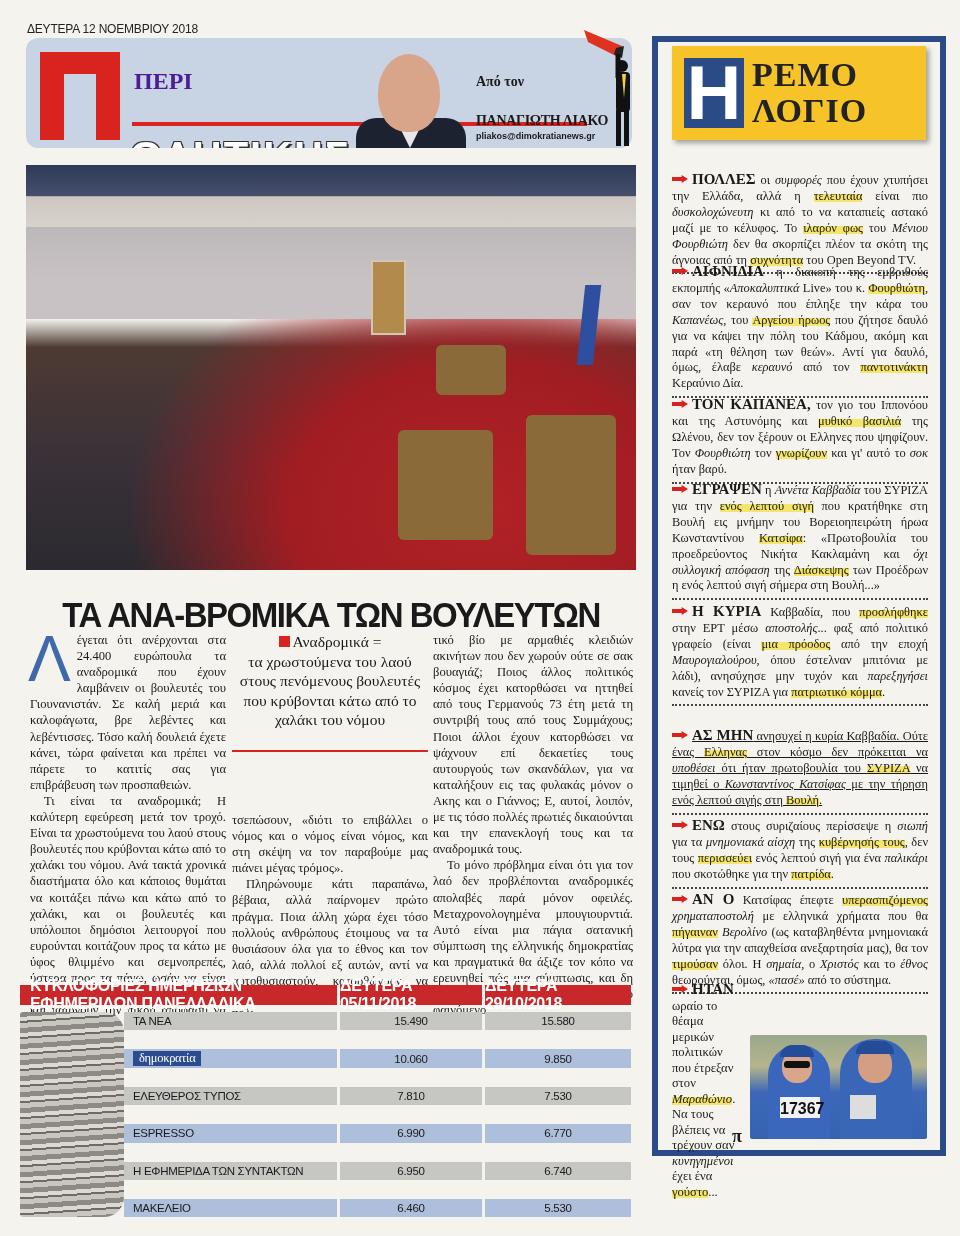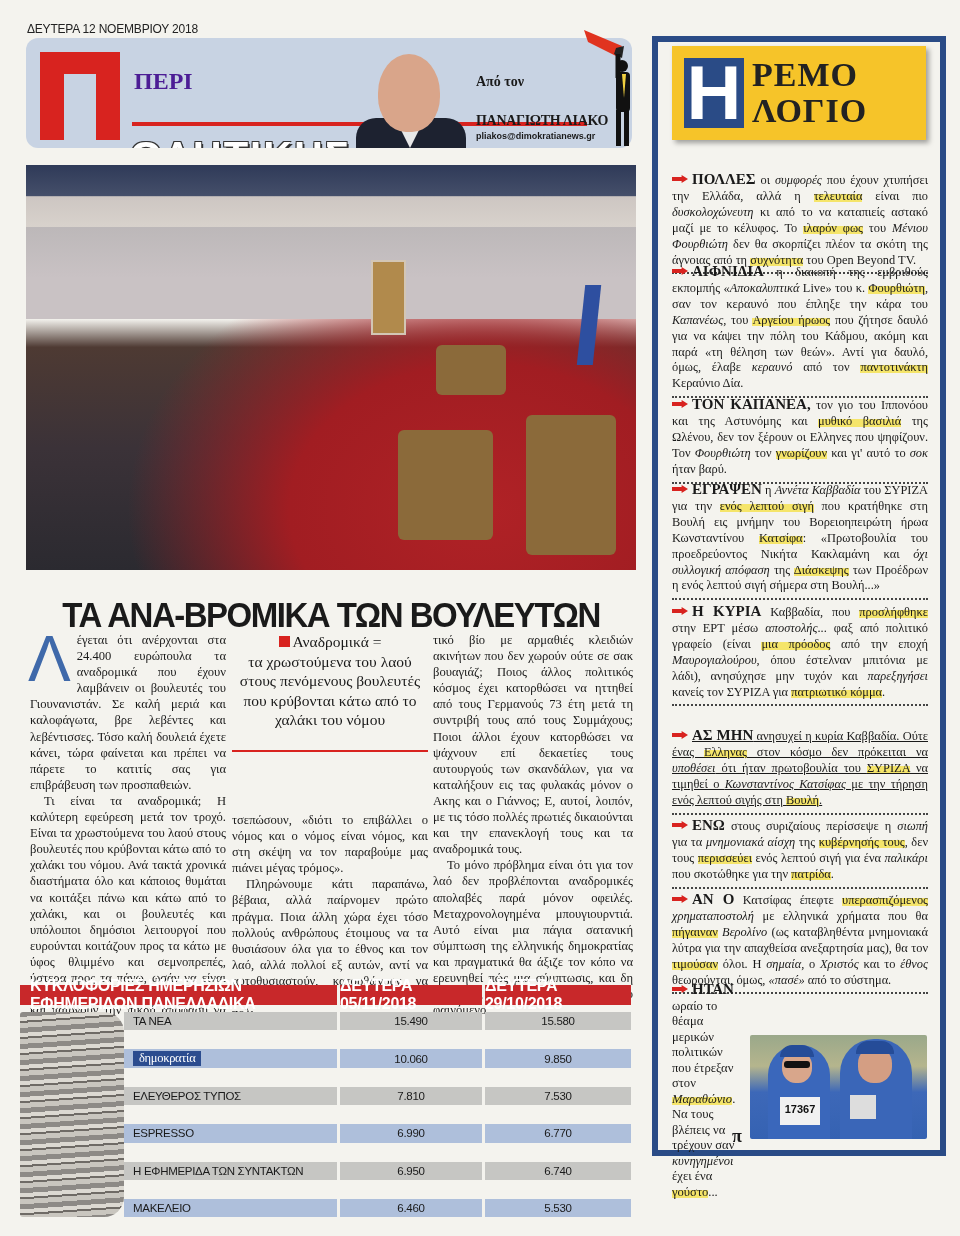--- a/index.html
+++ b/index.html
@@ -93,21 +93,21 @@
 
   .runners { position: absolute; left: 92px; top: 993px; width: 177px; height: 104px; border-radius: 2px;
     background: linear-gradient(180deg, #9aa88a 0%, #b5b58d 30%, #3d68b8 55%, #3562b2 100%); overflow: hidden; }
   .runners .p1 { position: absolute; left: 18px; top: 10px; width: 62px; height: 100px; background: #3a67bb; border-radius: 30px 30px 0 0; }
   .runners .p2 { position: absolute; left: 90px; top: 4px; width: 72px; height: 110px; background: #3a66b8; border-radius: 34px 34px 0 0; }
   .runners .face1 { position: absolute; left: 32px; top: 16px; width: 30px; height: 32px; background: #d8a68b; border-radius: 45%; }
   .runners .face2 { position: absolute; left: 108px; top: 12px; width: 34px; height: 36px; background: #d49e83; border-radius: 45%; }
   .runners .cap1 { position: absolute; left: 30px; top: 10px; width: 34px; height: 12px; background: #254c98; border-radius: 12px 12px 0 0; }
   .runners .cap2 { position: absolute; left: 106px; top: 6px; width: 38px; height: 13px; background: #254c98; border-radius: 12px 12px 0 0; }
   .runners .shades { position: absolute; left: 34px; top: 26px; width: 26px; height: 7px; background: #111; border-radius: 3px; }
-  .runners .bib { position: absolute; left: 30px; top: 62px; width: 40px; height: 28px; background: #f1f1f1; font-family: "Liberation Sans", sans-serif; font-size: 11px; font-weight: bold; color: #111; text-align: center; line-height: 24px; }
+  .runners .bib { position: absolute; left: 30px; top: 62px; width: 40px; height: 21px; background: #f1f1f1; font-family: "Liberation Sans", sans-serif; font-size: 16px; font-weight: bold; color: #111; text-align: center; line-height: 24px; }
   .runners .bib2 { position: absolute; left: 100px; top: 60px; width: 26px; height: 24px; background: #ddd; }
   .pi { position: absolute; left: 74px; top: 1084px; font-size: 18px; font-weight: bold; font-family: "Liberation Serif", serif; }
 </style>
 </head>
 <body>
 
 <div class="dateline">ΔΕΥΤΕΡΑ 12 ΝΟΕΜΒΡΙΟΥ 2018</div>
 
 <div class="banner">
   <div class="bigP"></div>

